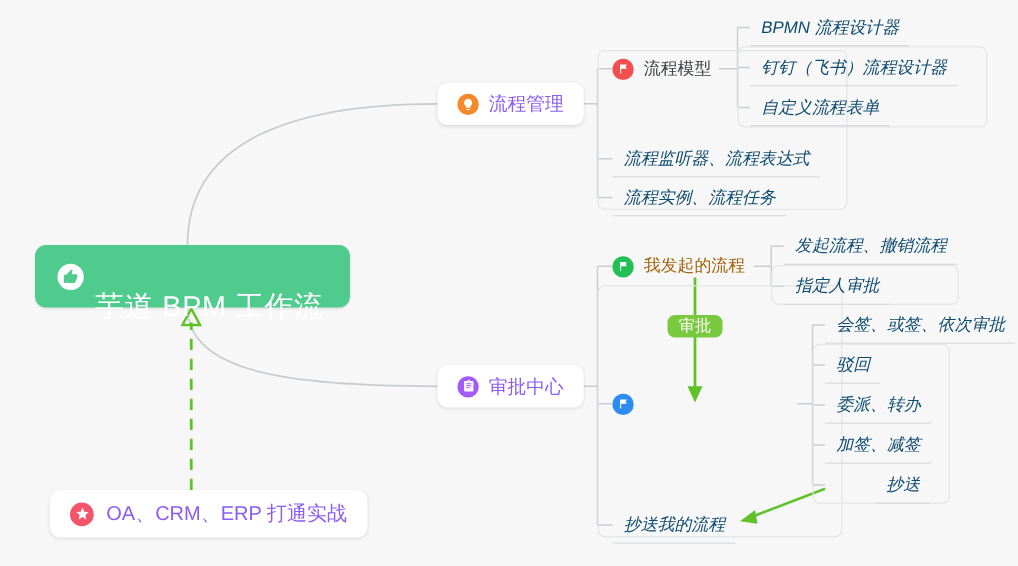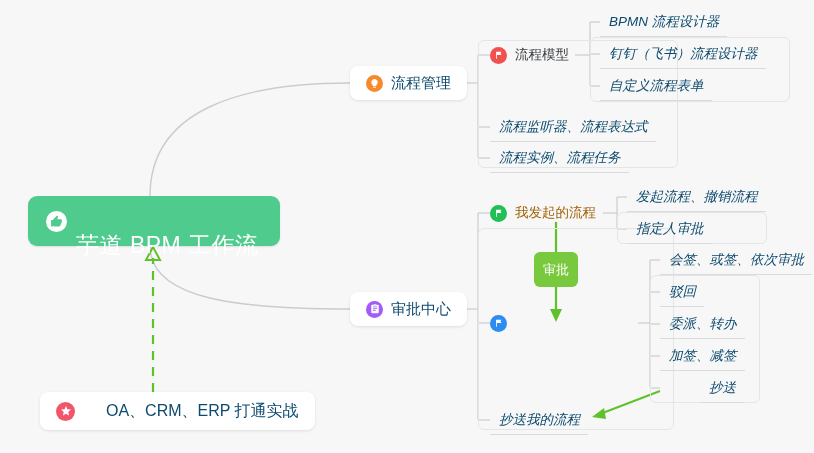--- a/index.html
+++ b/index.html
@@ -22,33 +22,33 @@
     padding:0 18px;color:#ffffff;
     font-size:23px;letter-spacing:.5px;
     box-shadow:0 1px 2px rgba(0,0,0,.10);
   }
   .root .label{font-size:23px;margin-top:48px;}
 
   .card{
     background:#ffffff;border-radius:8px;
     box-shadow:0 1px 3px rgba(0,0,0,.10);
     padding:0 16px;height:34px;
-    font-size:15px;color:#0c4a6e;
+    font-size:15px;color:#8b5cf6;
   }
 
   .plain{
     font-size:13.5px;color:#0c4a6e;
     border-bottom:1px solid #d9dbdd;
     height:29px;padding:0 8px 0 9px;
     background:transparent;
     font-style:italic;
   }
 
   .tag{
-    left:534px;top:252px;width:44px;height:35px;
+    left:534px;top:252px;width:44px;height:18px;
     background:#79c93f;border-radius:6px;
     color:#ffffff;font-size:13px;
     justify-content:center;
   }
 
   
   .ic{
     width:17px;height:17px;border-radius:50%;
     display:inline-flex;align-items:center;justify-content:center;
     margin-right:8px;flex:0 0 auto;
@@ -217,21 +217,21 @@
   </div>
 
   <div class="node plain" style="left:490px;top:406px;">
     <span>抄送我的流程</span>
   </div>
 
   <div class="node tag">
     <span>审批</span>
   </div>
 
-  <div class="node card" style="left:40px;top:392px;height:38px;font-size:16px;gap:21px;">
+  <div class="node card" style="left:40px;top:392px;height:38px;font-size:16px;">
     <span class="ic ic-star">
       <svg width="12" height="12" viewBox="0 0 24 24" fill="#ffffff">
         <path d="M12 17.27L18.18 21l-1.64-7.03L22 9.24l-7.19-.61L12 2 9.19 8.63 2 9.24l5.46 4.73L5.82 21z"></path>
       </svg>
     </span>
     <span>OA、CRM、ERP 打通实战</span>
   </div>
 
 </div>
 

